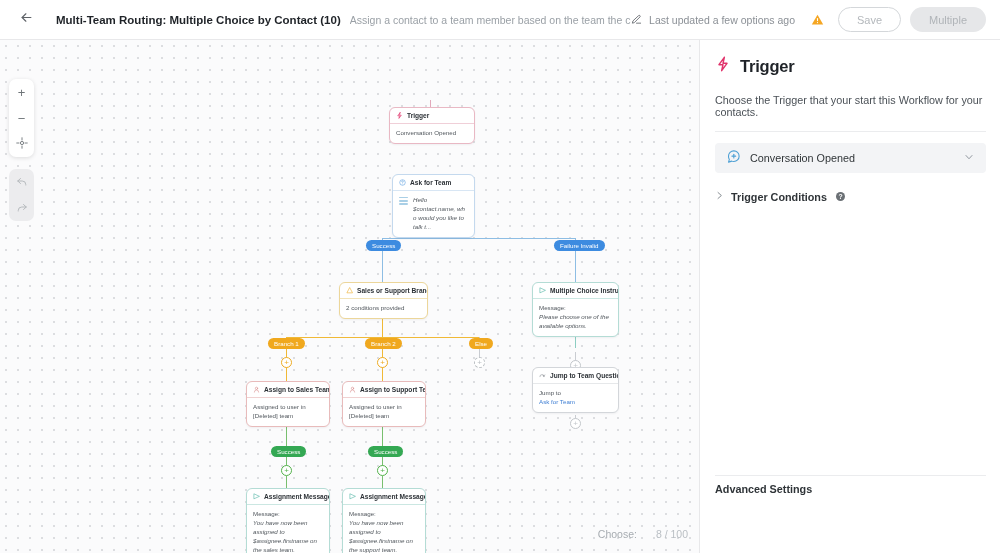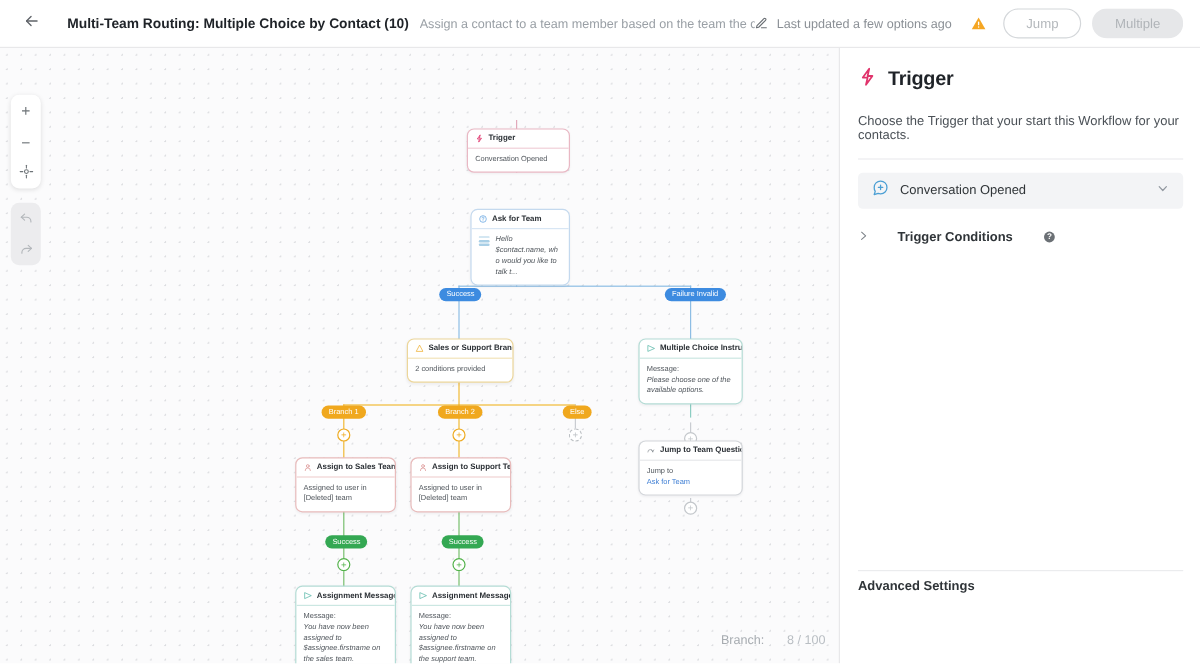--- a/index.html
+++ b/index.html
@@ -145,21 +145,21 @@
   .panel-sub { font-size: 10.8px; color: #4b5157; margin-top: 18px; }
   .panel-divider { height: 1px; background: #ebecee; margin-top: 13px; }
   .trig-select {
     margin-top: 11px; background: #f3f4f6; border-radius: 4px; height: 30px;
     display: flex; align-items: center; padding: 0 11px; cursor: pointer;
   }
   .trig-select .tlabel { font-size: 10.8px; color: #303538; margin-left: 9px; }
   .trig-select .chev { margin-left: auto; color: #9298a0; }
   .trig-note { font-size: 10.3px; color: #62676d; font-style: italic; margin-top: 12px; }
   .accordion {
-    display: flex; align-items: center; gap: 24px; margin-top: 17px; cursor: pointer; text-align: center;
+    display: flex; align-items: center; gap: 7px; margin-top: 17px; cursor: pointer; text-align: center;
   }
   .accordion .arrow { color: #7c8288; font-size: 9px; line-height: 1; }
   .accordion .atext { font-size: 10.8px; color: #2f3438; font-weight: bold; }
   .qmark {
     width: 9px; height: 9px; border-radius: 50%; background: #6b7075; color: #fff;
     font-size: 6.8px; display: inline-flex; align-items: center; justify-content: center;
     font-weight: bold; margin-left: 2px; cursor: pointer;
   }
   .adv-divider { position: absolute; left: 14px; right: 14px; top: 435px; height: 1px; background: #ebecee; }
   .adv-title { position: absolute; left: 14px; top: 443px; font-size: 10.8px; font-weight: bold; color: #2f3438; }
@@ -199,21 +199,21 @@
         </svg>
       </span>
       <span class="updated-text">Last updated a few options ago</span>
       <span class="warn-icon">
         <svg width="13" height="13" viewBox="0 0 24 24">
           <path d="M12 3 22.5 21H1.5Z" fill="#f5a623"></path>
           <rect x="11" y="9" width="2" height="6" rx="1" fill="#fff"></rect>
           <circle cx="12" cy="17.6" r="1.1" fill="#fff"></circle>
         </svg>
       </span>
-      <div class="btn btn-save">Jump</div>
+      <div class="btn btn-save">Save</div>
       <div class="btn btn-publish">Multiple</div>
     </div>
   </div>
 
   <div class="canvas">
 
     <div class="tool-group zoomgrp">
       <div class="tool-btn">
         <span>+</span>
       </div>
@@ -424,21 +424,21 @@
         </span>
         <span>Assignment Message: S...</span>
       </div>
       <div class="node-bd">
         <div class="lbl">Message:</div>
         <div class="it">You have now been assigned to $assignee.firstname on the support team.</div>
       </div>
     </div>
 
     <div class="steps-counter">
-      <span>Branch:</span>
+      <span>Choose:</span>
       <b>8 / 100</b>
     </div>
 
     <div class="canvas-right-border"></div>
   </div>
 
   <div class="panel">
 
     <div class="panel-title">
       <span>

